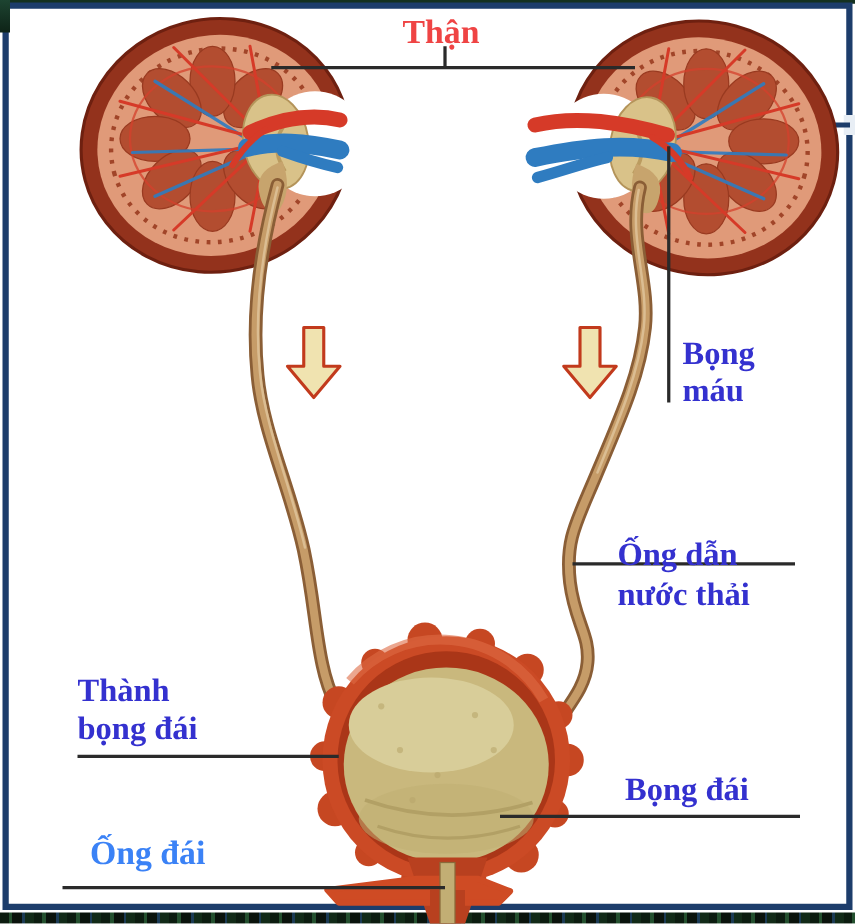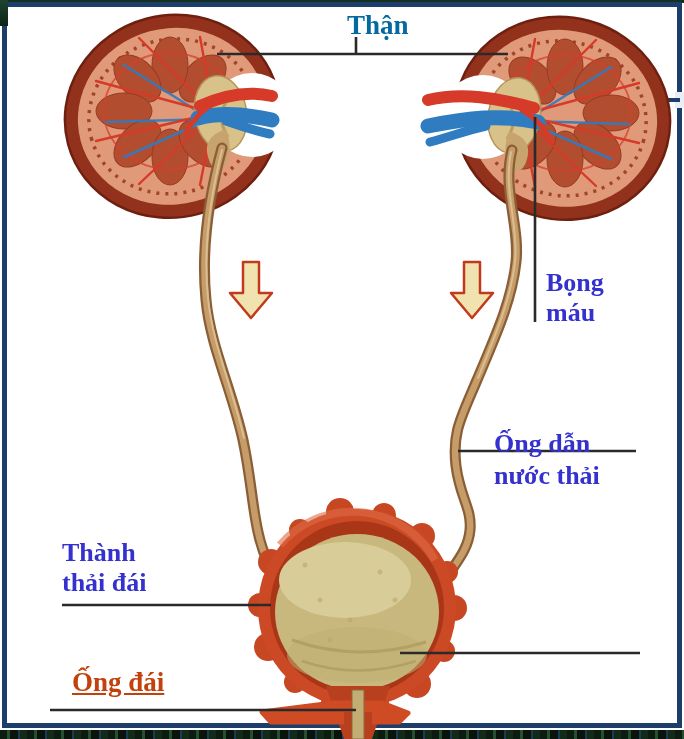--- a/index.html
+++ b/index.html
@@ -169,19 +169,20 @@
       <path d="M 217,54 H 508"></path>
       <path d="M 356,37 V 54"></path>
       <path d="M 535,117 V 322"></path>
       <path d="M 458,451 H 636"></path>
       <path d="M 62,605 H 271"></path>
       <path d="M 400,653 H 640"></path>
       <path d="M 50,710 H 356"></path>
     </g>
   </svg>
 
-  <div class="label label-kidney" style="color: #0369a1; margin-left: 25px;">Thận</div>
+  <div class="label label-kidney" style="color: #ef4444;">Thận</div>
   <div class="label label-blood-vessels" style="color: rgb(52, 49, 207);">Bọng máu</div>
   <div class="label label-ureter" style="color: rgb(52, 49, 207);">Ống dẫn nước thải</div>
-  <div class="label label-bladder-wall" style="color: rgb(52, 49, 207);">Thành thải đái</div>
-  <div class="label label-urethra" style="color: #c2410c; text-decoration: underline;">Ống đái</div>
+  <div class="label label-bladder-wall" style="color: rgb(52, 49, 207);">Thành bọng đái</div>
+  <div class="label label-bladder" style="color: rgb(52, 49, 207);">Bọng đái</div>
+  <div class="label label-urethra" style="color: #3b82f6;">Ống đái</div>
 
 </div>
 
 </body></html>

